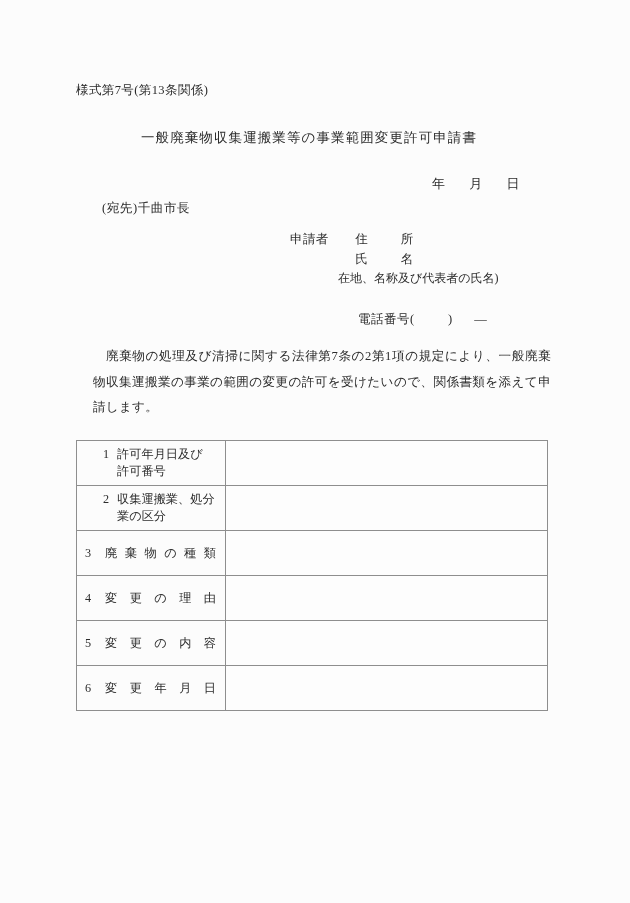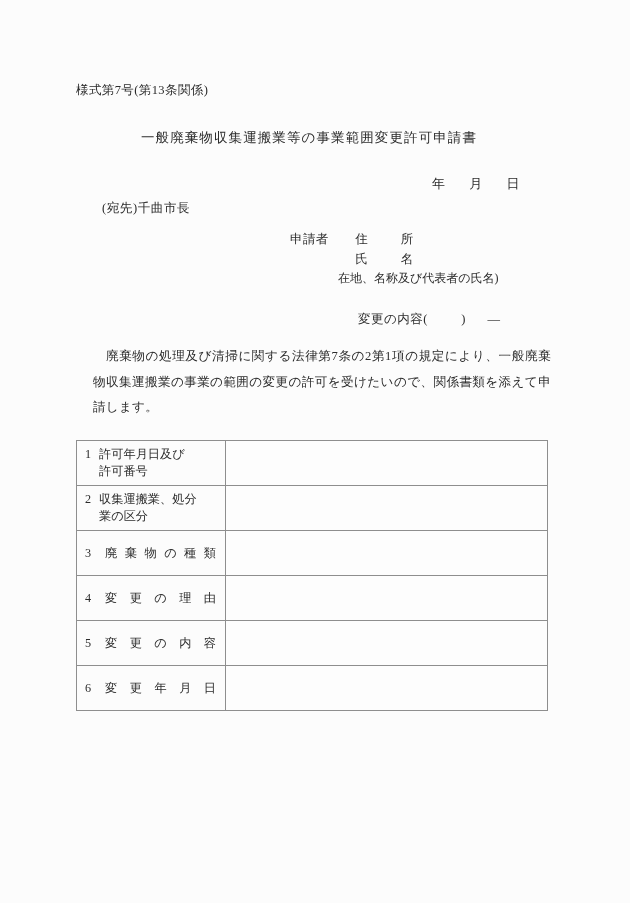--- a/index.html
+++ b/index.html
@@ -180,20 +180,21 @@
     text-align: justify;
     text-align-last: justify;
     text-justify: inter-character;
     padding-left: 10px;
     padding-right: 2px;
   }
 
   
   .lbl-wrap {
     white-space: nowrap;
+    margin-left: 18px;
   }
   .lbl-wrap .line1 .num {
     padding-right: 8px;
   }
   .lbl-wrap .line2 {
     display: block;
     padding-left: 14px;
   }
 </style>
 </head>
@@ -222,21 +223,21 @@
       <span class="applicant-label"></span>
       <span class="field-label">氏　名</span>
     </span>
   </div>
 
   <div class="applicant-note">
     <span class="note-line-2">在地、名称及び代表者の氏名)</span>
   </div>
 
   <div class="phone-line">
-    <span>変更の内容(</span>
+    <span>電話番号(</span>
     <span class="phone-gap"></span>
     <span>)</span>
     <span class="phone-dash">—</span>
   </div>
 
   <div class="body-text">廃棄物の処理及び清掃に関する法律第7条の2第1項の規定により、一般廃棄物収集運搬業の事業の範囲の変更の許可を受けたいので、関係書類を添えて申請します。</div>
 
   <table class="form-table">
     <tbody>
         <tr>

